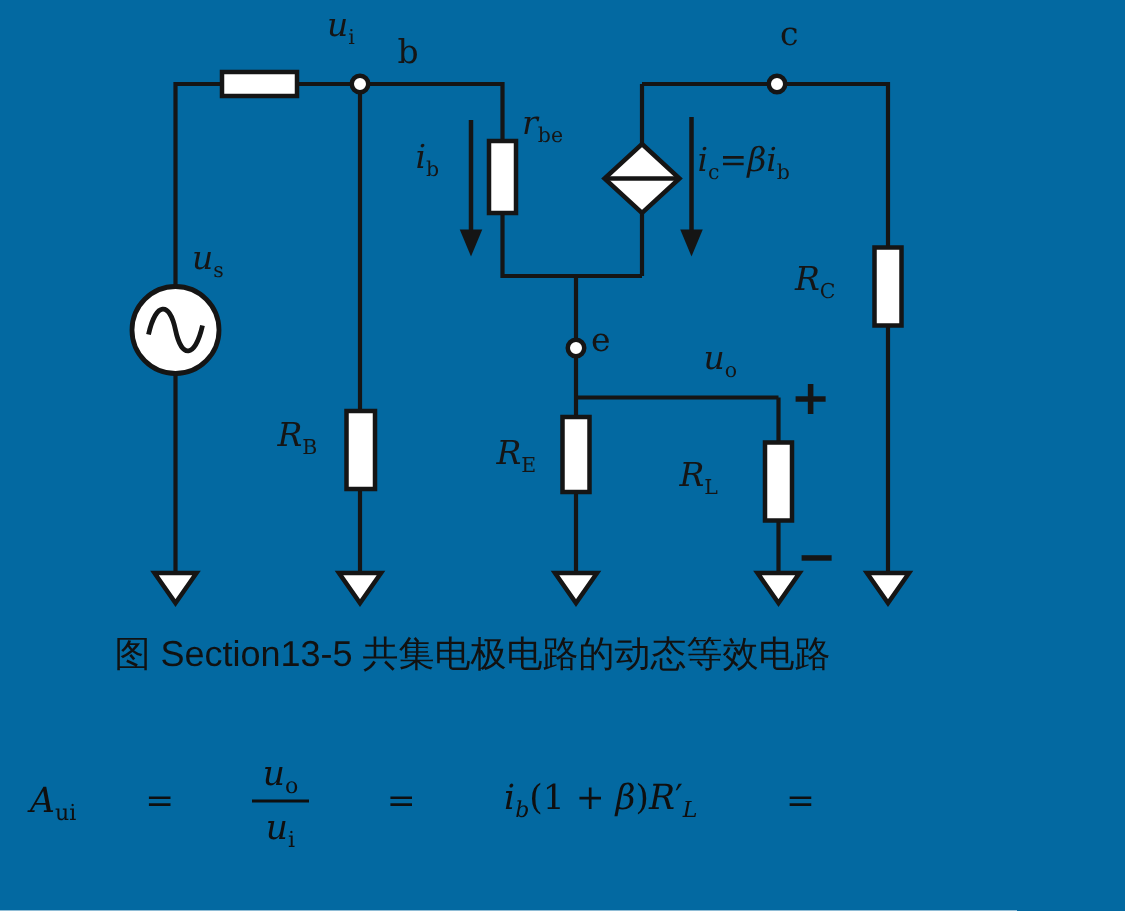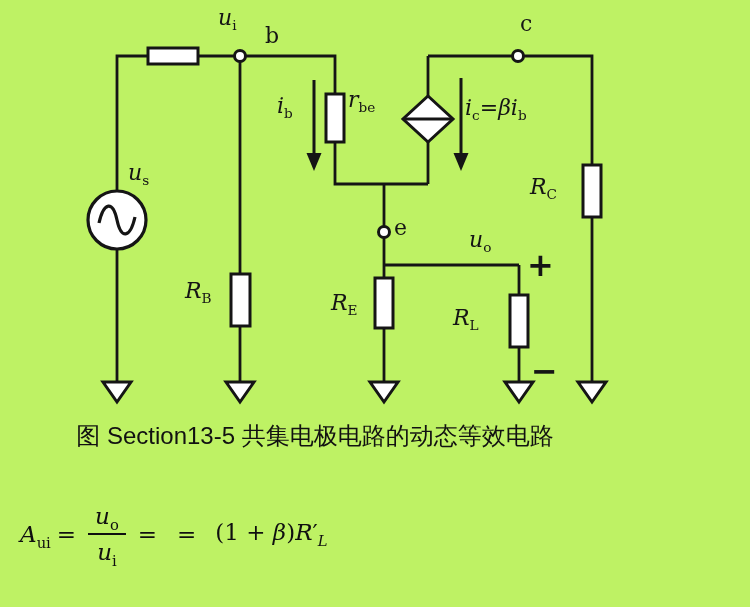--- a/index.html
+++ b/index.html
@@ -1,28 +1,28 @@
 <!DOCTYPE html>
 <html><head>
 <meta charset="utf-8">
 <style>
   html,body{margin:0;padding:0;background:#fff;}
-  #page{position:relative;width:750px;height:607px;background:#bef264;overflow:hidden;
+  #page{position:relative;width:750px;height:607px;background:#0369a1;overflow:hidden;
         font-family:"DejaVu Serif", serif;color:#151515;}
   #circuit-svg{position:absolute;left:0;top:0;}
   .lbl{position:absolute;font-size:22px;line-height:1;white-space:nowrap;}
   .lbl sub{font-size:0.62em;line-height:0;letter-spacing:0;}
   .it{font-style:italic;}
   .node-lbl{font-style:normal;}
   .sign{position:absolute;font-family:"DejaVu Sans", sans-serif;font-weight:bold;
         font-size:32px;line-height:1;}
   #caption{position:absolute;left:0;top:420px;width:630px;text-align:center;
            font-family:"Liberation Sans", sans-serif;font-size:24px;color:#111;}
   #formula{position:absolute;left:20px;top:503px;display:flex;align-items:center;
-           font-size:23px;color:#0f0f0f;}
+           font-size:23px;color:#0f0f0f;gap:40px;}
   #formula sub{font-size:0.64em;line-height:0;}
   .frac{display:inline-flex;flex-direction:column;align-items:center;text-align:center;margin:0 4px;}
   .frac .num{padding:0 9px 4px;}
   .frac .den{border-top:2.6px solid #0f0f0f;padding:4px 9px 0;}
   .eq{margin:0 6px;}
 </style>
 </head>
 <body>
 
 <div id="page">
@@ -94,41 +94,41 @@
       <polygon points="578,382 606,382 592,402"></polygon>
     </g>
   </svg>
 
   <div class="lbl" style="left:218px;top:7px"><span class="it">u</span><sub>i</sub></div>
   <div class="lbl node-lbl" style="left:265px;top:25px"><span>b</span></div>
   <div class="lbl node-lbl" style="left:520px;top:13px"><span>c</span></div>
   <div class="lbl node-lbl" style="left:394px;top:217px"><span>e</span></div>
   <div class="lbl" style="left:128px;top:162px"><span class="it">u</span><sub>s</sub></div>
   <div class="lbl" style="left:277px;top:95px"><span class="it">i</span><sub>b</sub></div>
-  <div class="lbl" style="left:348px;top:89px"><span class="it">r</span><sub>be</sub></div>
+  <div class="lbl" style="left:348px;top:72px"><span class="it">r</span><sub>be</sub></div>
   <div class="lbl" style="left:465px;top:97px"><span class="it">i</span><sub>c</sub><span>=</span><span class="it">βi</span><sub>b</sub></div>
   <div class="lbl" style="left:530px;top:176px"><span class="it">R</span><sub>C</sub></div>
   <div class="lbl" style="left:185px;top:280px"><span class="it">R</span><sub>B</sub></div>
   <div class="lbl" style="left:331px;top:292px"><span class="it">R</span><sub>E</sub></div>
   <div class="lbl" style="left:453px;top:307px"><span class="it">R</span><sub>L</sub></div>
   <div class="lbl" style="left:469px;top:229px"><span class="it">u</span><sub>o</sub></div>
   <div class="sign" style="left:527px;top:249px">+</div>
   <div class="sign" style="left:531px;top:355px">−</div>
 
   <div id="caption">图 Section13-5 共集电极电路的动态等效电路</div>
 
   <div id="formula">
     <span><span class="it">A</span><sub>ui</sub></span>
     <span class="eq">=</span>
     <span class="frac">
       <span class="num"><span class="it">u</span><sub>o</sub></span>
       <span class="den"><span class="it">u</span><sub>i</sub></span>
     </span>
     <span class="eq">=</span>
     <span class="frac">
+      <span class="num"><span class="it">i</span><sub class="it">b</sub><span>(1 + </span><span class="it">β</span><span>)</span><span class="it">R</span><span>′</span><sub class="it">L</sub></span>
     </span>
     <span class="eq">=</span>
     <span class="frac">
-      <span class="num"><span>(1 + </span><span class="it">β</span><span>)</span><span class="it">R</span><span>′</span><sub class="it">L</sub></span>
     </span>
   </div>
 
 </div>
 
 </body></html>

